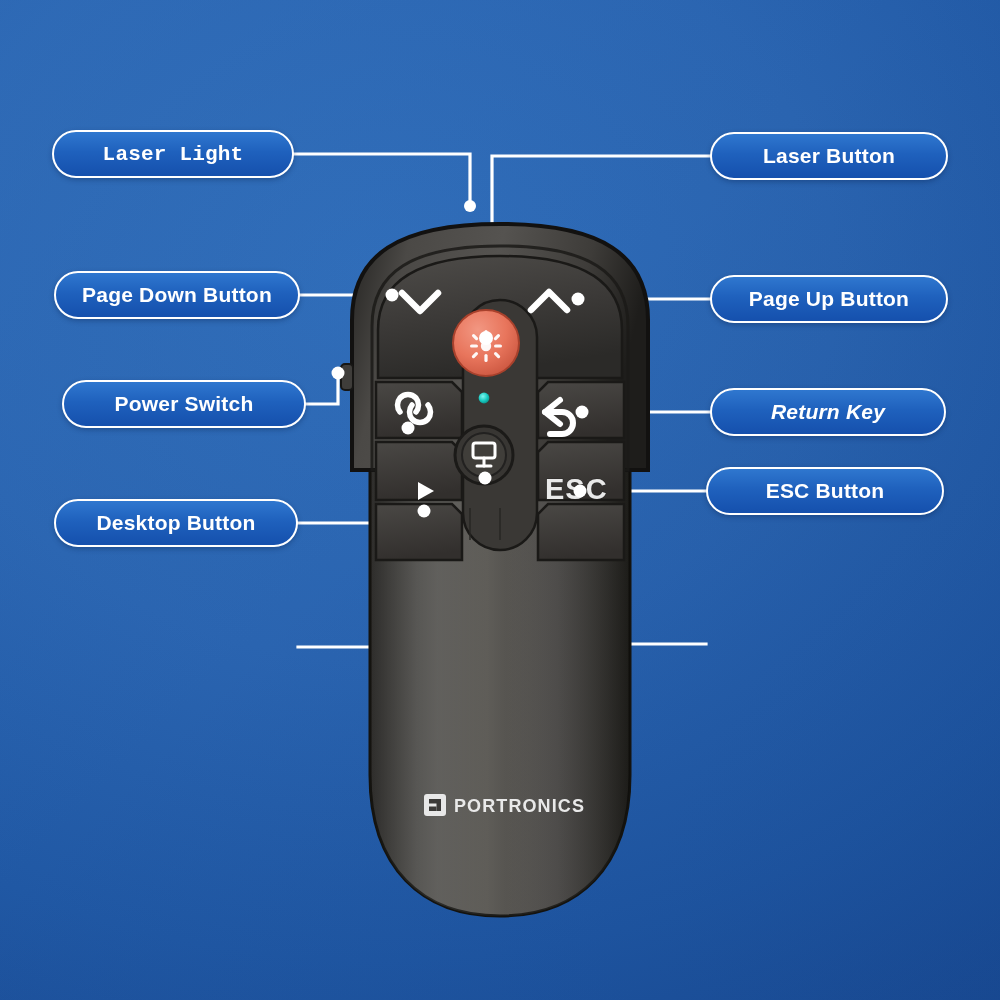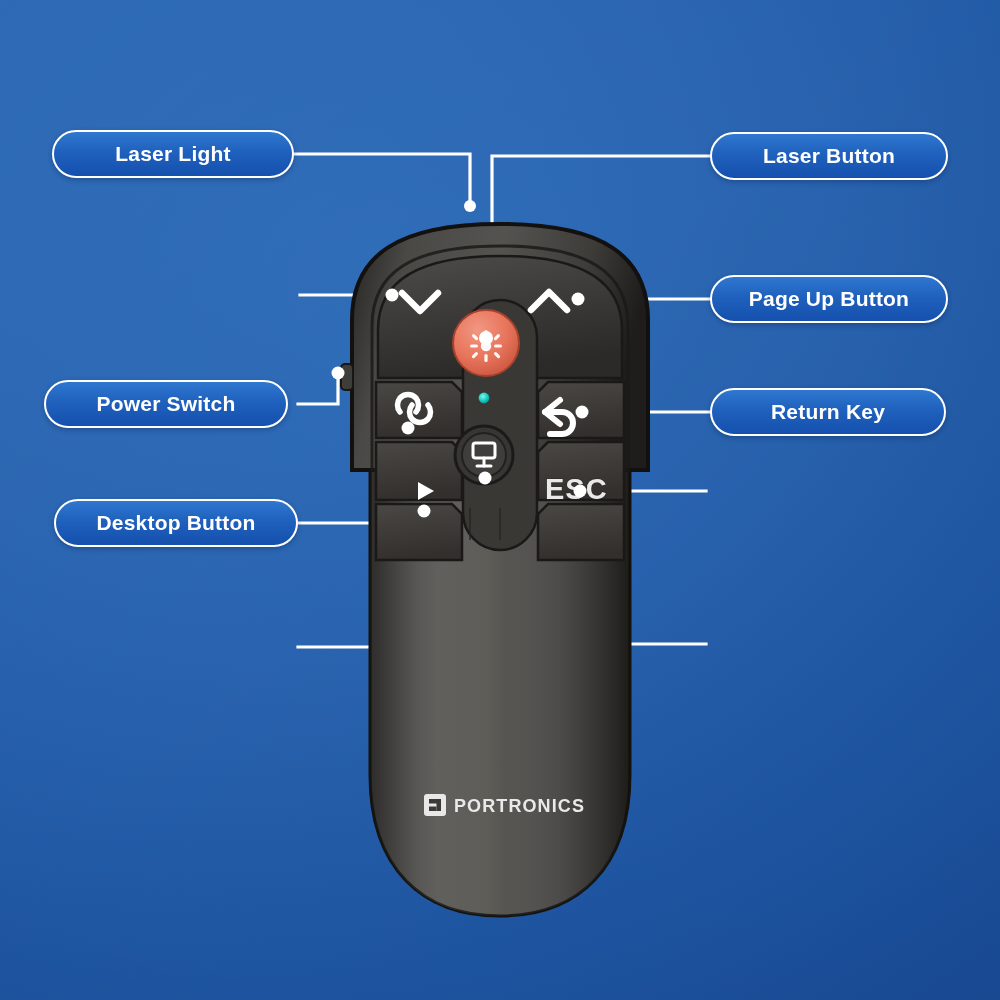--- a/index.html
+++ b/index.html
@@ -247,41 +247,47 @@
       <circle cx="578" cy="299" r="6.5"></circle>
       <circle cx="338" cy="373" r="6.5"></circle>
       <circle cx="582" cy="412" r="6.5"></circle>
       <circle cx="580" cy="491" r="6.5"></circle>
       <circle cx="408" cy="428" r="6.5"></circle>
       <circle cx="424" cy="511" r="6.5"></circle>
       <circle cx="485" cy="478" r="6.5"></circle>
     </g>
   </svg>
 
-  <div class="pill" style="left:52px;  top:130px; width:242px;">
+  <div class="pill" style="left:52px;  top:130px; width:242px;font-family:Liberation Mono, monospace;">
     <span>Laser Light</span>
   </div>
 
-
-  <div class="pill" style="left:44px;  top:380px; width:244px;">
+  <div class="pill" style="left:54px;  top:271px; width:246px;">
+    <span>Page Down Button</span>
+  </div>
+
+  <div class="pill" style="left:62px;  top:380px; width:244px;">
     <span>Power Switch</span>
   </div>
 
   <div class="pill" style="left:54px;  top:499px; width:244px;">
     <span>Desktop Button</span>
   </div>
 
 
   <div class="pill" style="left:710px; top:132px; width:238px;">
     <span>Laser Button</span>
   </div>
 
   <div class="pill" style="left:710px; top:275px; width:238px;">
     <span>Page Up Button</span>
   </div>
 
-  <div class="pill" style="left:710px; top:388px; width:236px;">
+  <div class="pill" style="left:710px; top:388px; width:236px;font-style:italic;">
     <span>Return Key</span>
   </div>
 
+  <div class="pill" style="left:706px; top:467px; width:238px;">
+    <span>ESC Button</span>
+  </div>
 
 
 </div>
 
 </body></html>

